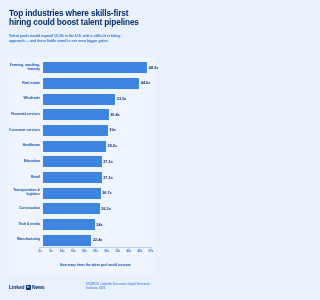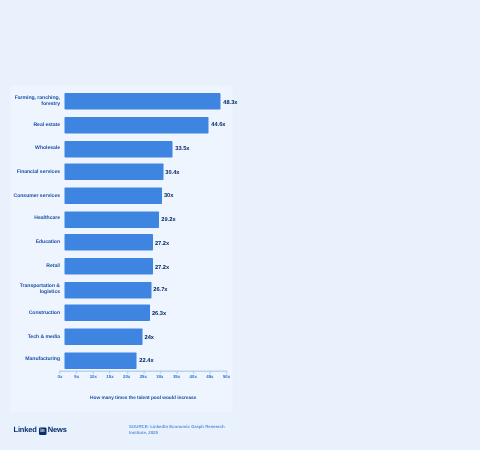--- a/index.html
+++ b/index.html
@@ -84,20 +84,24 @@
   .source{
     position:absolute;right:8px;top:6px;width:68px;text-align:left;
     font-size:2.9px;line-height:3.8px;color:#5b92e0;font-weight:bold;
   }
 </style>
 </head>
 <body>
 
 <div id="page">
 
+  <div class="header">
+    <div class="title">Top industries where skills-first hiring could boost talent pipelines</div>
+    <div class="subtitle">Talent pools would expand 15.1% in the U.S. with a skills-first hiring approach — and these fields stand to see even bigger gains.</div>
+  </div>
 
   <div class="panel">
     <div class="plot">
       <div class="rows" id="rows">
           <div class="row">
             <div class="cat">Farming, ranching, forestry</div>
             <div class="barwrap">
               <div class="bar" style="width: 96.6%;"></div>
               <div class="val" style="left: calc(96.6% + 1.5px);">48.3x</div>
             </div>

